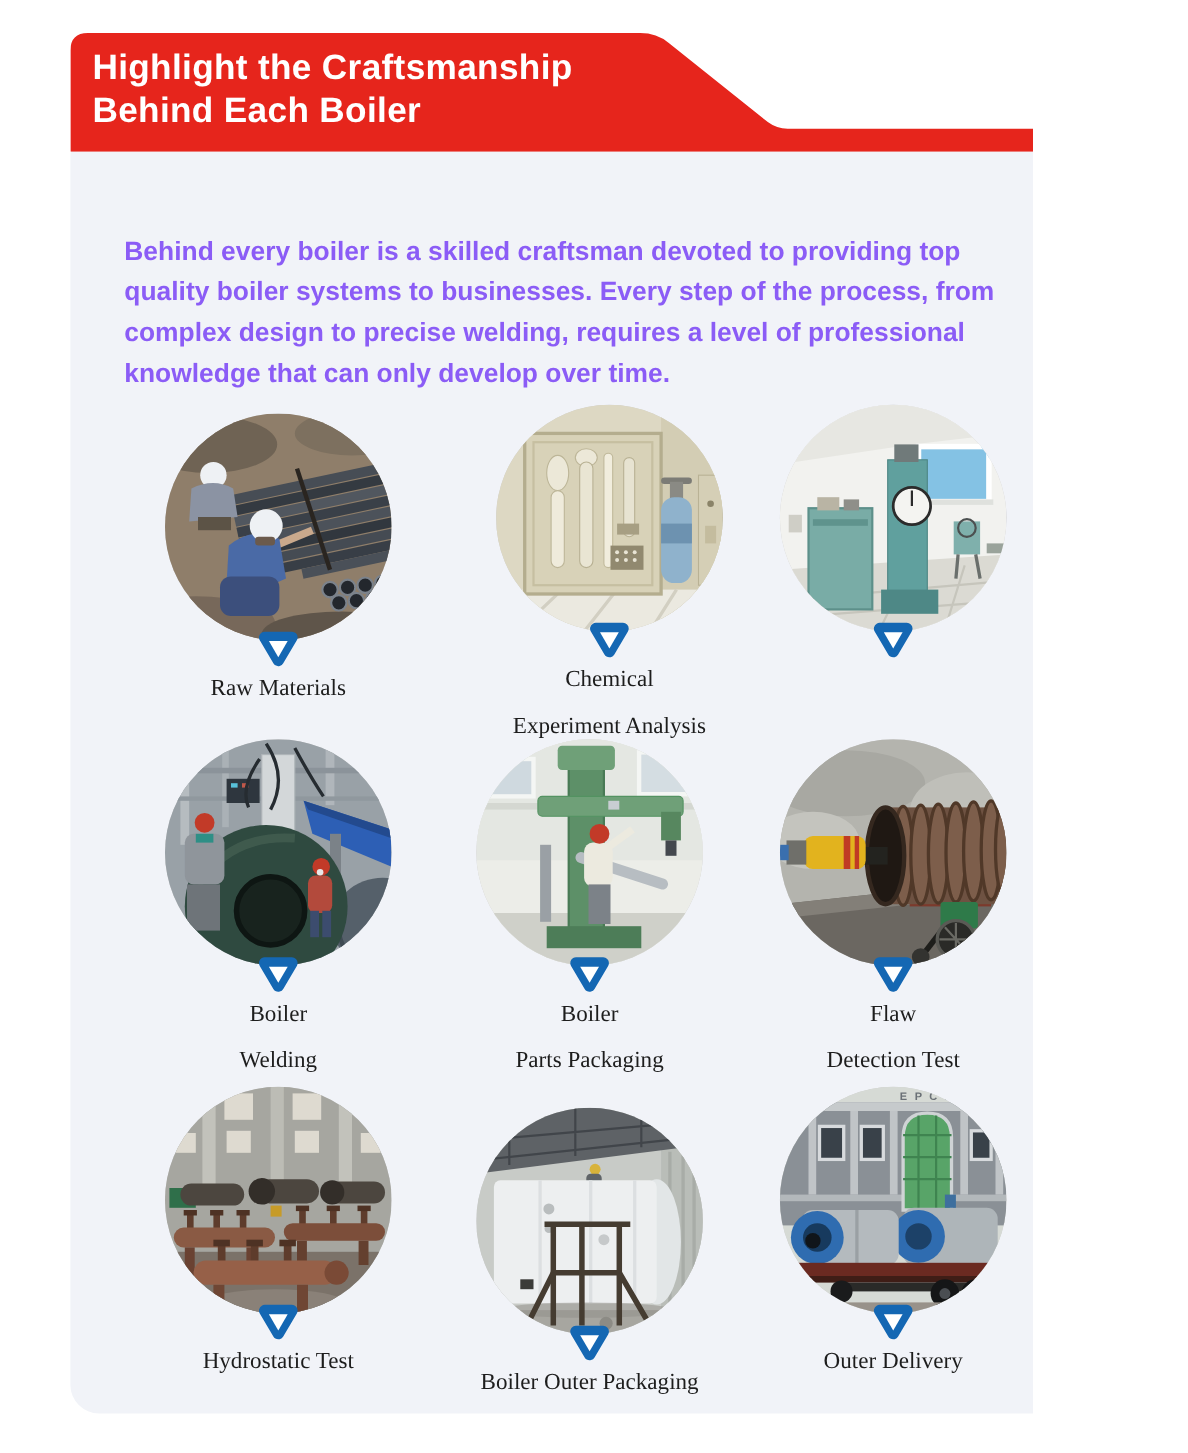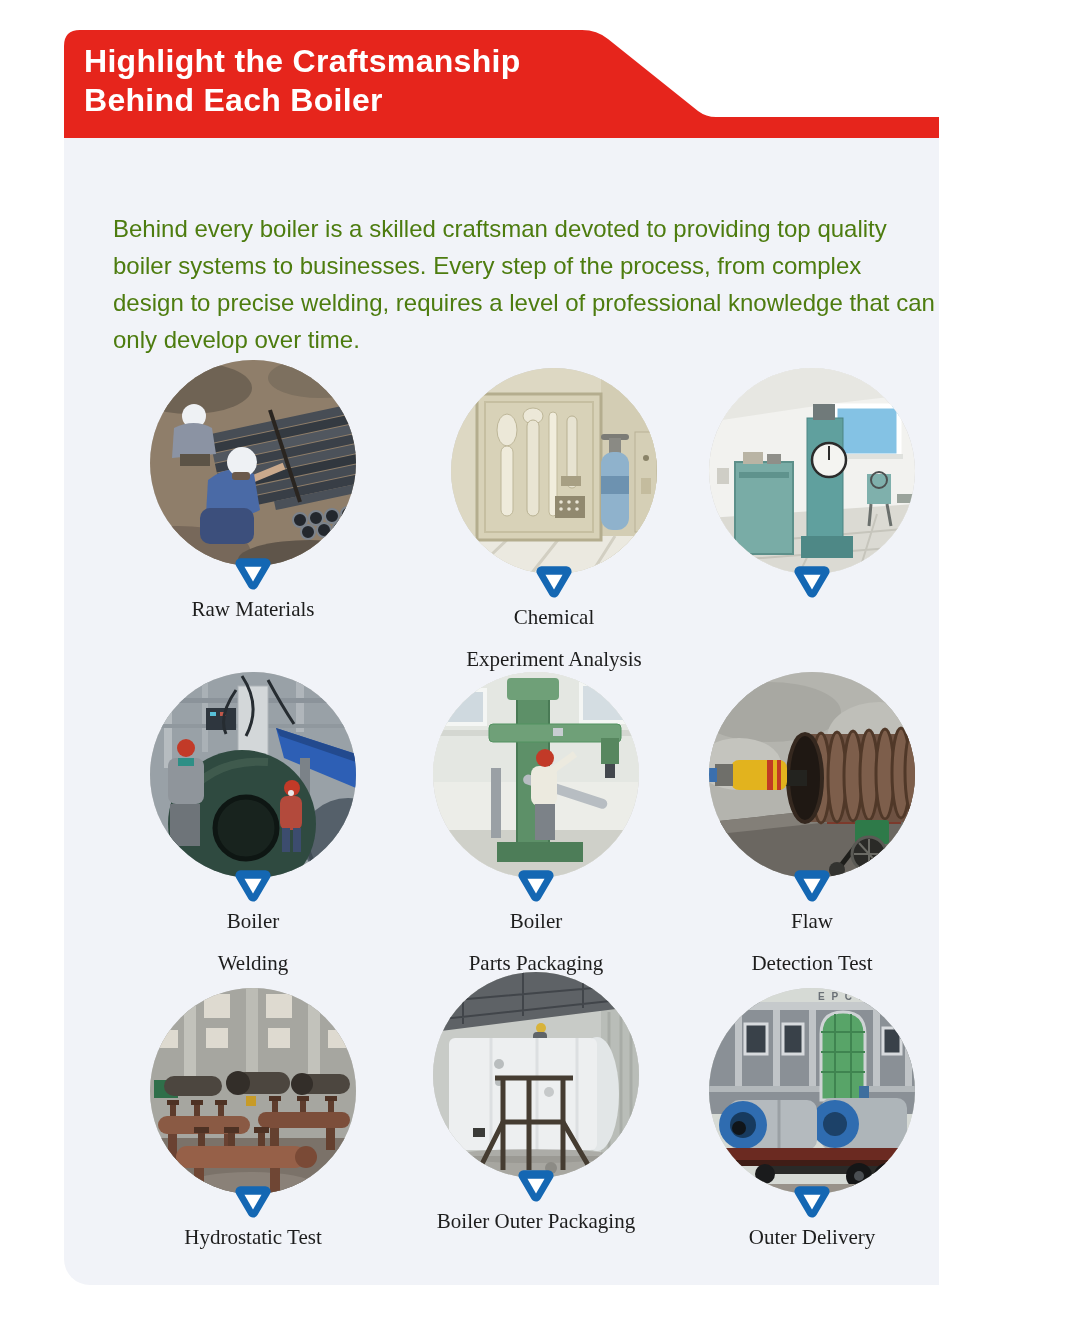--- a/index.html
+++ b/index.html
@@ -17,44 +17,44 @@
   }
 
   .header-shape { position:absolute; left:64px; top:30px; width:953px; height:108px; }
   .header-title {
     position:absolute; left:84px; top:42px;
     color:#ffffff; font-weight:bold; font-size:32px; line-height:39px; letter-spacing:.3px;
   }
 
   .intro {
     position:absolute; left:113px; top:186px; width:824px;
-    font-size:24px; line-height:37px; color:#4d7c0f;
+    font-size:24px; line-height:37px; color:#8b5cf6;font-weight:bold;
   }
 
   figure.cell { position:absolute; width:300px; margin:0; }
   .photo {
     width:206px; height:206px; border-radius:50%; overflow:hidden; margin:0 auto;
     background:#cccccc;
   }
   .photo svg { display:block; }
   .badge {
     position:absolute; top:193px; left:50%; transform:translateX(-50%);
     width:38px; height:38px;
   }
   .caps {
     position:absolute; top:238px; left:0; width:100%; text-align:center;
     font-family:"Liberation Serif","DejaVu Serif",serif;
     color:#1d1d1d; font-size:21px; line-height:23px;
   }
   .cap2 { margin-top:19px; }
 
   
-  .r1c1{left:103px;top:360px}.r1c2{left:404px;top:368px}.r1c3{left:662px;top:368px}
+  .r1c1{left:103px;top:376px}.r1c2{left:404px;top:368px}.r1c3{left:662px;top:368px}
   .r2c1{left:103px;top:672px}.r2c2{left:386px;top:672px}.r2c3{left:662px;top:672px}
-  .r3c1{left:103px;top:988px}.r3c2{left:386px;top:972px}.r3c3{left:662px;top:988px}
+  .r3c1{left:103px;top:988px}.r3c2{left:386px;top:1007px}.r3c3{left:662px;top:988px}
 </style>
 </head>
 <body>
 
 <div class="stage">
 
   <div class="card"></div>
 
   <div class="header-shape">
     <svg width="953" height="108" viewBox="0 0 953 108">

